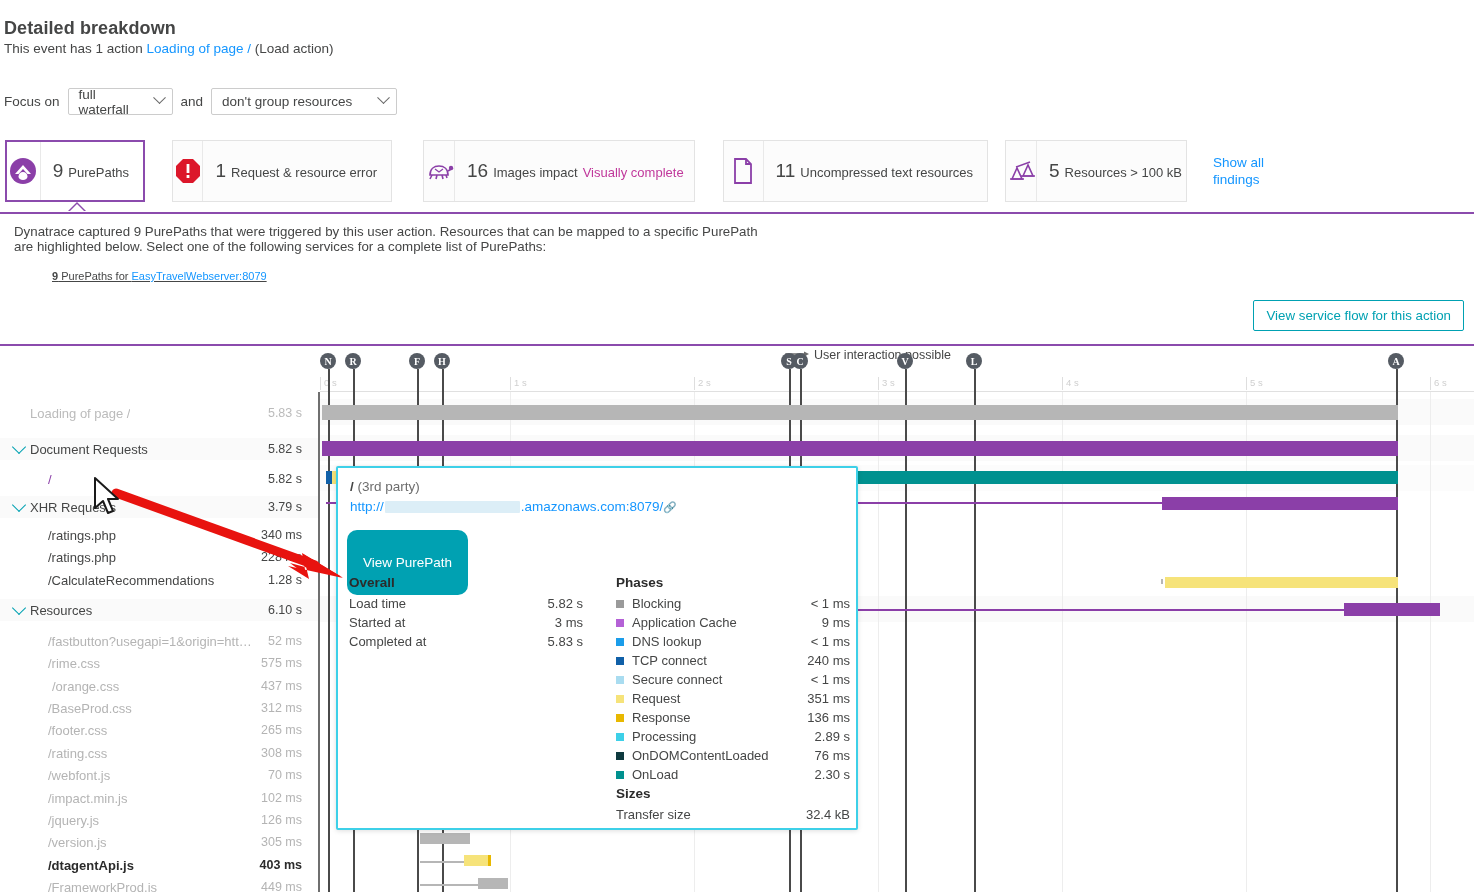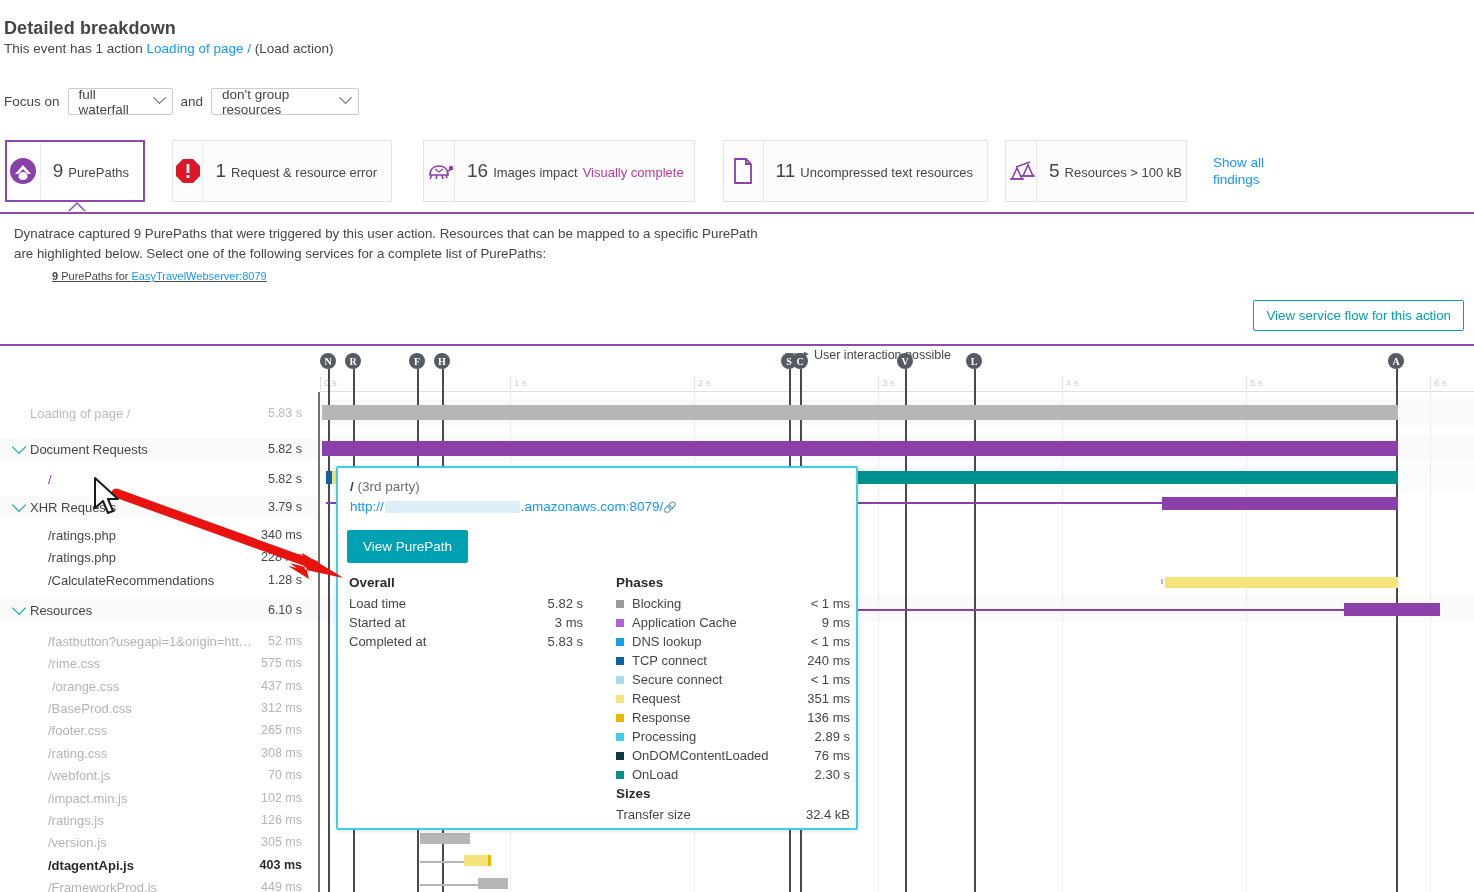--- a/index.html
+++ b/index.html
@@ -78,21 +78,21 @@
     color: #1496ff; cursor: pointer; width: 70px;
   }
 
   
   .panel-top-rule {
     position: absolute; left: 0; top: 212px; width: 1474px; height: 2px;
     background: #8b4bad;
   }
   .panel-body {
     position: absolute; left: 14px; top: 224px; width: 760px;
-    font-size: 13.3px; line-height: 20px; color: #454646;
+    font-size: 13.3px; line-height: 15px; color: #454646;
   }
   .pp-line { position: absolute; left: 52px; top: 270px; font-size: 11px; text-decoration: underline; }
   .pp-line b { font-weight: bold; }
   .svcflow {
     position: absolute; right: 10px; top: 300px;
     border: 1px solid #00a1b2; color: #00a1b2; background: #fff;
     font-size: 13.3px; padding: 7px 12px; border-radius: 2px; cursor: pointer;
   }
   .panel-bottom-rule {
     position: absolute; left: 0; top: 344px; width: 1474px; height: 2px;
@@ -176,22 +176,22 @@
   .tip-title .third { color: #6d6d6d; }
   .tip-url { position: absolute; left: 12px; top: 31px; font-size: 13.5px; color: #1496ff; }
   .redact {
     display: inline-block; width: 135px; height: 12px;
     background: #dceef7; vertical-align: middle; margin: 0 1px;
     border-radius: 1px;
   }
   .ext-ic { font-size: 11px; }
   .tip-btn {
     position: absolute; left: 345px; top: 530px;
-    background: #00a1b2; color: #fff; border: none; border-radius: 2px;
-    font-size: 13.5px; padding: 9px 16px; cursor: pointer;
+    background: #00a1b2; color: #fff; border: none; border-radius: 10px;
+    font-size: 13.5px; padding: 25px 16px; cursor: pointer;
     font-family: "Liberation Sans", sans-serif;
   }
   .sec-h { position: absolute; font-size: 13.5px; font-weight: bold; color: #2b2b2b; }
   .kv { position: absolute; font-size: 13px; }
   .kv .k { position: absolute; left: 0; white-space: nowrap; }
   .kv .v { position: absolute; right: 0; white-space: nowrap; }
   .sw {
     position: absolute; left: 0; top: 4px; width: 8px; height: 8px;
   }
   .kv.ph .k { left: 16px; }
@@ -210,21 +210,21 @@
     <span>This event has 1 action </span><a class="lnk">Loading of page /</a><span> (Load action)</span>
   </div>
 
   <div class="focus-row">
     <span>Focus on</span>
     <span class="sel" style="width:105px;">
       <span>full waterfall</span>
       <span class="cv"><i class="chev"></i></span>
     </span>
     <span>and</span>
-    <span class="sel" style="width:148px;">
+    <span class="sel" style="width:186px;">
       <span>don't group resources</span>
       <span class="cv"><i class="chev"></i></span>
     </span>
   </div>
 
   <div class="cards">
 
     <div class="card active" style="left:0; width:140px;">
       <div class="ic">
         <svg width="30" height="30" viewBox="0 0 30 30">
@@ -385,21 +385,21 @@
       </div>
       <div class="trow" style="top:418px;">
         <span class="nm dim" style="left:48px;">/webfont.js</span>
         <span class="dur dim">70 ms</span>
       </div>
       <div class="trow" style="top:441px;">
         <span class="nm dim" style="left:48px;">/impact.min.js</span>
         <span class="dur dim">102 ms</span>
       </div>
       <div class="trow" style="top:463px;">
-        <span class="nm dim" style="left:48px;">/ratings.js</span>
+        <span class="nm dim" style="left:48px;">/jquery.js</span>
         <span class="dur dim">126 ms</span>
       </div>
       <div class="trow" style="top:485px;">
         <span class="nm dim" style="left:48px;">/version.js</span>
         <span class="dur dim">305 ms</span>
       </div>
       <div class="trow" style="top:508px;">
         <span class="nm strong" style="left:48px;">/dtagentApi.js</span>
         <span class="dur strong">403 ms</span>
       </div>

